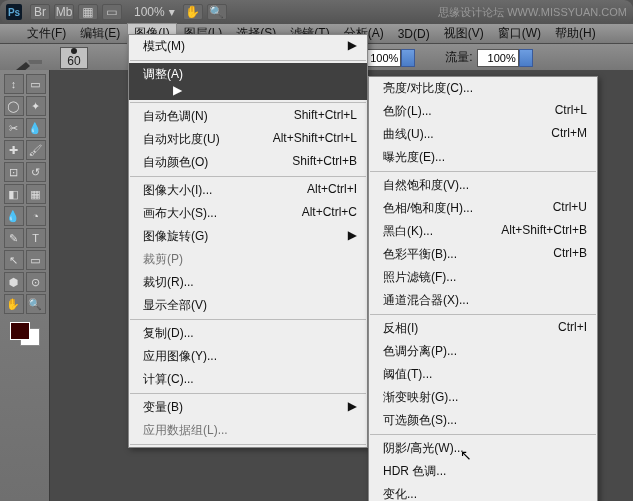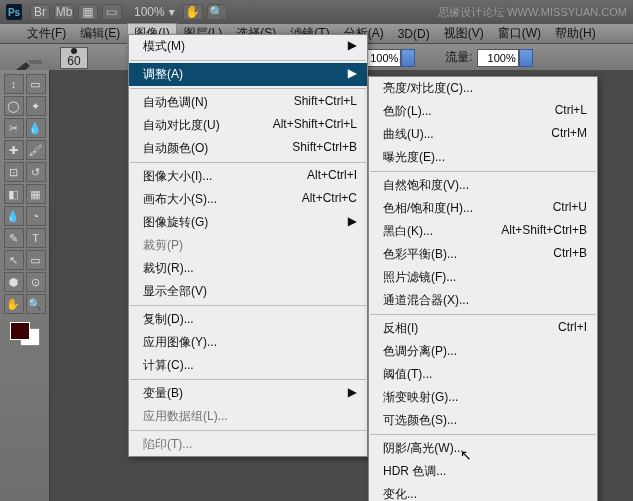--- a/index.html
+++ b/index.html
@@ -1,17 +1,17 @@
 <!DOCTYPE html>
 <html><head>
 <meta charset="utf-8">
 <style>
 * { margin: 0; padding: 0; box-sizing: border-box; font-family: "SimSun", "Microsoft YaHei", sans-serif; font-size: 12px; }
 body { background: #535353; width: 633px; height: 501px; overflow: hidden; position: relative; }
-.titlebar { background: linear-gradient(#6a6a6a,#535353); height: 22px; display: flex; align-items: center; padding: 12px 6px; color: #ccc; }
+.titlebar { background: linear-gradient(#6a6a6a,#535353); height: 22px; display: flex; align-items: center; padding: 12px 6px; color: #ccc; border-radius: 9px; }
 .ps-logo { width: 16px; height: 16px; background: #0b1928; color: #5ca8d6; display: inline-flex; align-items: center; justify-content: center; font-weight: bold; font-size: 10px; border-radius: 2px; margin-right: 6px; }
 .title-icon { width: 20px; height: 16px; border: 1px solid #555; background: #6a6a6a; margin: 0 2px; display: inline-flex; align-items: center; justify-content: center; color: #ccc; font-size: 12px; border-radius: 2px; }
 .zoom { color: #ccc; margin-left: 10px; }
 .watermark-title { margin-left: auto; color: #999; font-size: 11px; }
 .menubar { background: linear-gradient(#9a9a9a,#7a7a7a); height: 20px; display: flex; align-items: center; padding: 0 20px; border-bottom: 1px solid #4a4a4a; }
 .menu-item { padding: 2px 7px; color: #111; cursor: pointer; }
 .menu-item.active { background: #c8c8c8; border: 1px solid #888; padding: 1px 6px; }
 .optionsbar { background: linear-gradient(#8e8e8e,#767676); height: 28px; display: flex; align-items: center; padding: 12px 8px; border-bottom: 1px solid #4a4a4a; }
 .brush-preview { width: 28px; height: 22px; background: #c1c1c1; border: 1px solid #555; margin: 0 6px; display: flex; flex-direction: column; align-items: center; justify-content: center; font-size: 9px; color: #222; }
 .brush-dot { width: 6px; height: 6px; background: #222; border-radius: 50%; }
@@ -22,21 +22,21 @@
 .workspace { position: absolute; top: 70px; left: 0; right: 0; bottom: 0; background: #535353; display: flex; }
 .toolbox { width: 50px; background: linear-gradient(#858585,#6f6f6f); border-right: 1px solid #3a3a3a; padding: 4px 2px; display: flex; flex-direction: column; align-items: center; }
 .tool-row { display: flex; gap: 2px; margin-bottom: 2px; }
 .tool { width: 20px; height: 20px; background: #7a7a7a; border: 1px solid #5a5a5a; display: flex; align-items: center; justify-content: center; font-size: 11px; color: #ddd; cursor: pointer; }
 .color-swatch { width: 30px; height: 24px; margin-top: 6px; position: relative; }
 .fg-color { width: 20px; height: 18px; background: #3b0000; border: 1px solid #fff; position: absolute; top: 0; left: 0; }
 .bg-color { width: 20px; height: 18px; background: #fff; border: 1px solid #888; position: absolute; bottom: 0; right: 0; }
 .dropdown { position: absolute; background: #eeeeee; border: 1px solid #888; box-shadow: 2px 2px 6px rgba(0,0,0,.4); z-index: 100; }
 .dd-item { padding: 3px 10px 3px 14px; display: flex; justify-content: space-between; color: #111; cursor: pointer; white-space: nowrap; }
 .dd-item.disabled { color: #737373; }
-.dd-item.highlight { background: #0c4a6e; color: #fff; }
+.dd-item.highlight { background: #404040; color: #fff; flex-direction: column; }
 .dd-item .shortcut { margin-left: 30px; color: inherit; }
 .dd-item .arrow { margin-left: 30px; }
 .dd-sep { height: 1px; background: #bbb; margin: 2px 1px; }
 .menu1 { top: 34px; left: 128px; width: 240px; }
 .menu2 { top: 76px; left: 368px; width: 230px; }
 .canvas { flex: 1; background: #494949; }
 .big-brush { position: absolute; top: 55px; left: 8px; width: 44px; height: 26px; display: flex; align-items: center; }
 .big-brush svg { width: 40px; height: 24px; }
 .cursor { position: absolute; top: 447px; left: 460px; font-size: 14px; color: #000; z-index: 200; }
 </style>
@@ -204,23 +204,20 @@
     </div>
     <div class="dd-sep"></div>
     <div class="dd-item">
       <span>变量(B)</span>
       <span class="arrow">▶</span>
     </div>
     <div class="dd-item disabled">
       <span>应用数据组(L)...</span>
     </div>
     <div class="dd-sep"></div>
-    <div class="dd-item disabled">
-      <span>陷印(T)...</span>
-    </div>
   </div>
 
 <div class="dropdown menu2" id="m2">
     <div class="dd-item">
       <span>亮度/对比度(C)...</span>
     </div>
     <div class="dd-item">
       <span>色阶(L)...</span>
       <span class="shortcut">Ctrl+L</span>
     </div>

